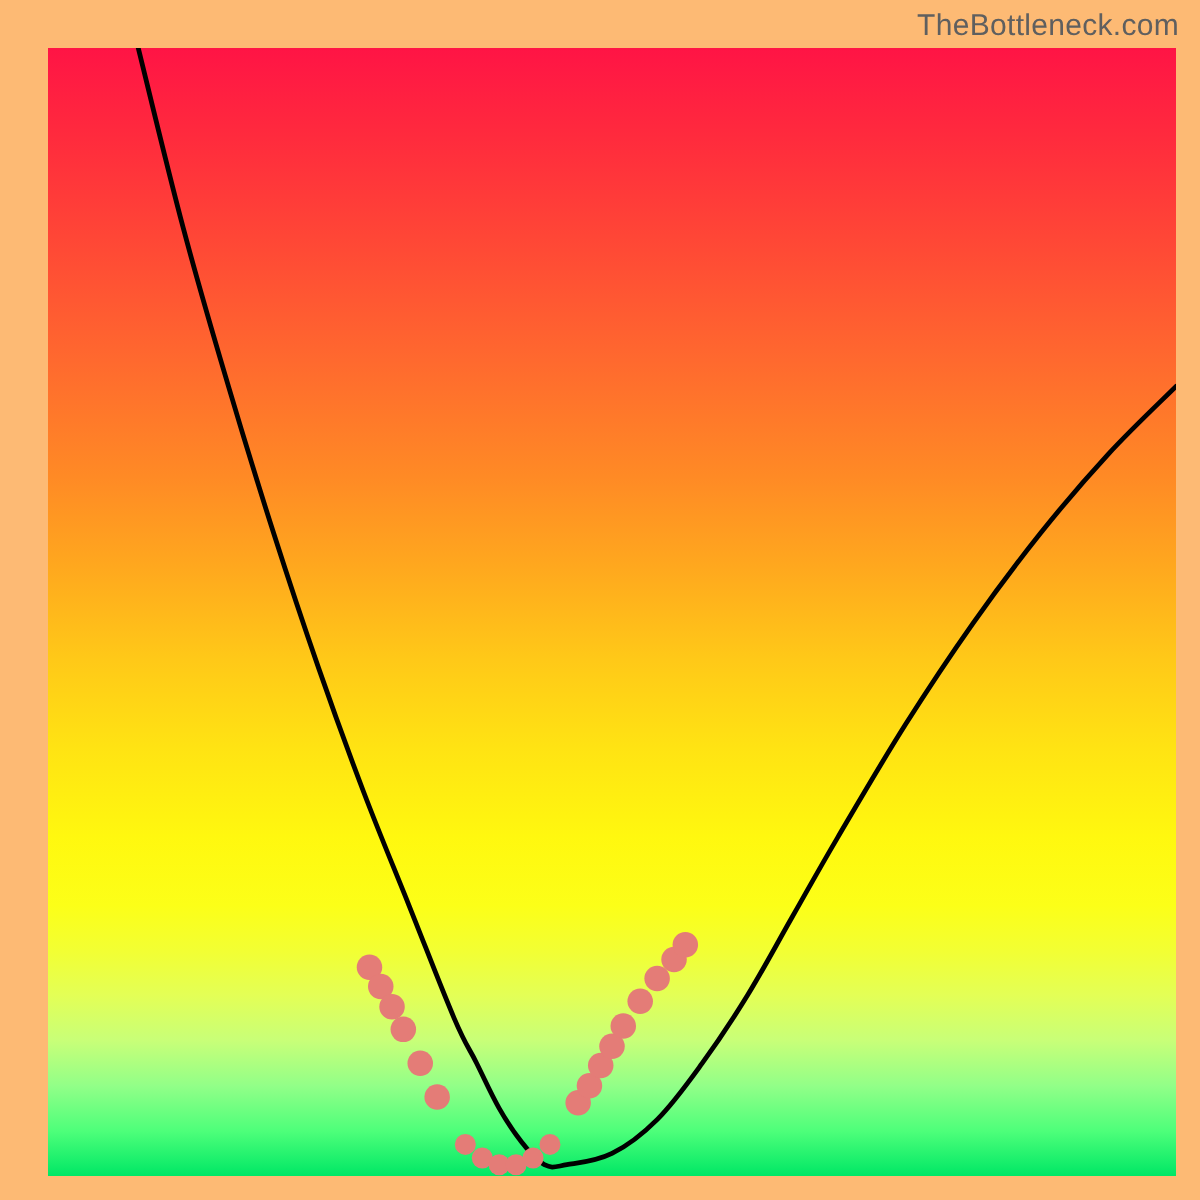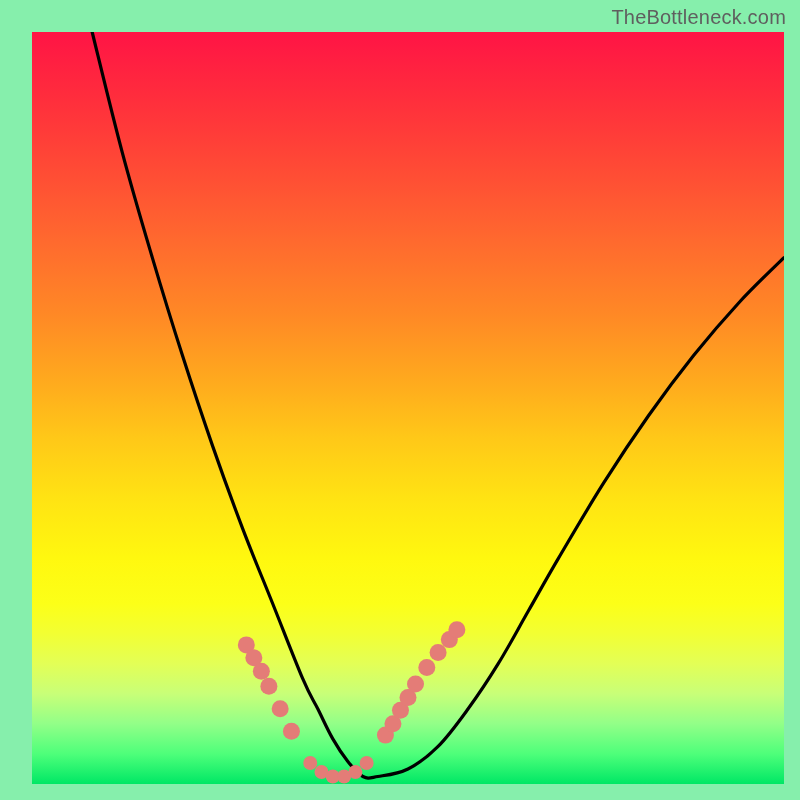--- a/index.html
+++ b/index.html
@@ -10,21 +10,21 @@
     background: #000;
     overflow: hidden;
     font-family: Arial, Helvetica, sans-serif;
   }
   .frame {
     position: absolute;
     left: 0;
     top: 0;
     width: 800px;
     height: 800px;
-    background: #86efac;
+    background: #fdba74;
   }
   .plot-area {
     position: absolute;
     left: 32px;
     top: 32px;
     width: 752px;
     height: 752px;
     overflow: hidden;
   }
   .gradient {

